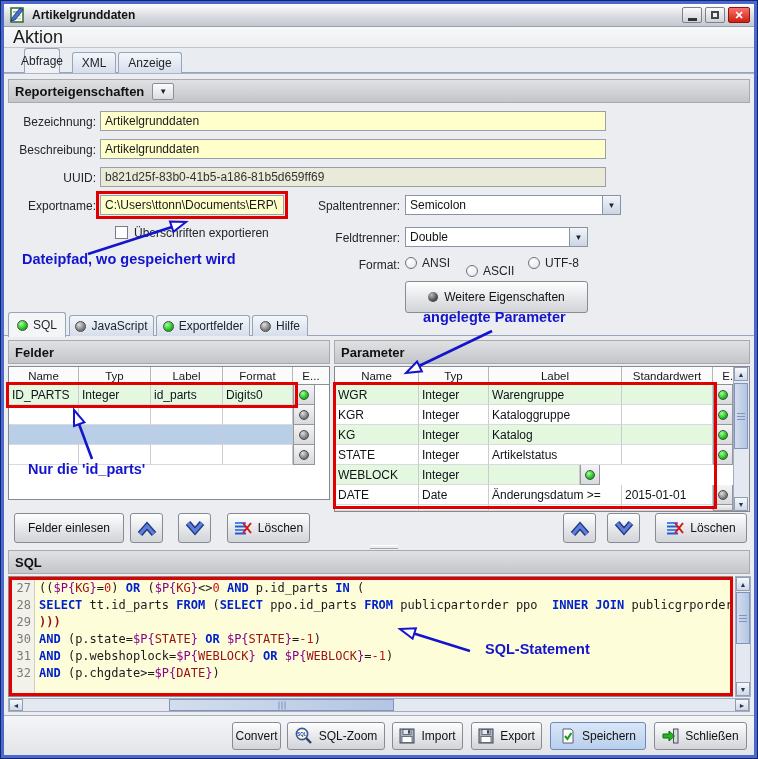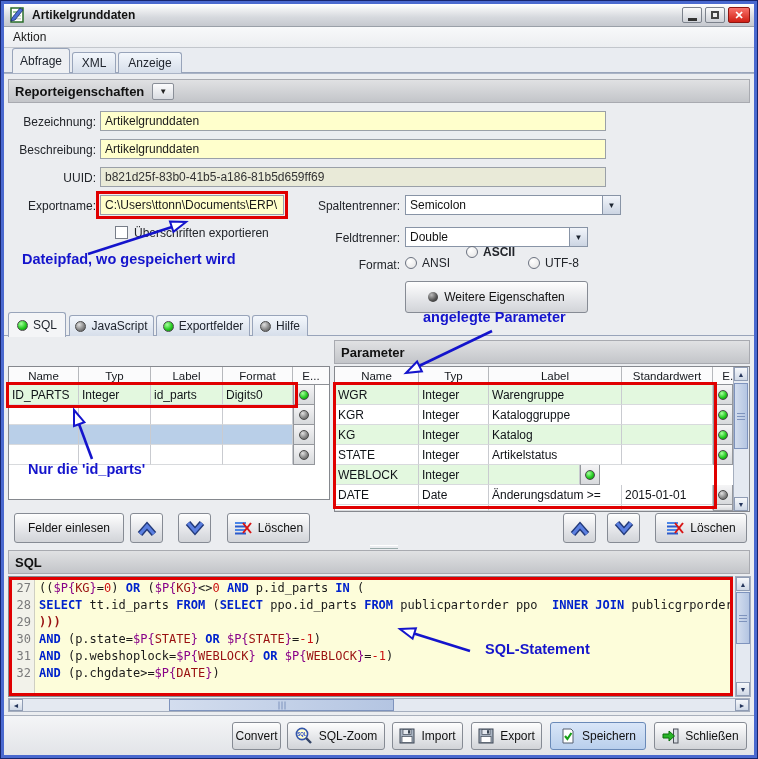--- a/index.html
+++ b/index.html
@@ -14,21 +14,21 @@
   .title-text{font-size:12px;font-weight:bold;color:#111;margin-left:6px;flex:1;}
   .winbtn{width:20px;height:16px;border:1px solid #7c828c;border-radius:2px;
     background:linear-gradient(#fafafa,#cfd2d8);margin-left:3px;display:flex;align-items:center;justify-content:center;}
   .winbtn.close{background:linear-gradient(#f9726a,#d01f14);border-color:#8d1510;color:#fff;
     font-weight:bold;font-size:11px;width:22px;}
   .minbar{width:9px;height:3px;background:#333;margin-top:8px;}
   .restsq{width:8px;height:8px;border:2px solid #444;background:#eee;}
   
   .menubar{left:4px;top:27px;width:750px;height:21px;background:linear-gradient(#f8f9fa,#eceef1);
     border-bottom:1px solid #c2c6cc;display:flex;align-items:center;}
-  .menu-item{font-size:12px;color:#1a1a1a;padding:0 9px;}
+  .menu-item{font-size:18px;color:#1a1a1a;padding:0 9px;}
   
   .tabstrip{left:4px;top:48px;width:750px;height:25px;background:#e9ecf1;border-bottom:1px solid #98a4ba;}
   .mtab{position:absolute;border:1px solid #98a4ba;border-bottom:none;border-radius:3px 3px 0 0;
     font-size:12px;color:#20252e;display:flex;align-items:center;justify-content:center;
     background:linear-gradient(#f3f7fc,#d6deea);}
   .mtab.sel{background:#eef0f3;height:25px;top:0;z-index:3;font-weight:normal;}
   
   .content{left:4px;top:73px;width:750px;height:642px;background:#ebedf0;border-top:1px solid #aab4c6;}
   .secbar{background:linear-gradient(#e0e1e3,#c3c5c9);border:1px solid #a8aab0;display:flex;
     align-items:center;font-size:13px;font-weight:bold;color:#111;padding:0 6px;}
@@ -124,21 +124,21 @@
     <span class="winbtn close">
         <span>✕</span>
       </span>
   </div>
 
   <div class="abs menubar">
     <span class="menu-item">Aktion</span>
   </div>
 
   <div class="abs tabstrip">
-    <div class="mtab sel" style="left:8px;top:0;width:58px;height:25px;">Abfrage</div>
+    <div class="mtab sel" style="left:20px;top:0;width:36px;height:25px;">Abfrage</div>
     <div class="mtab" style="left:68px;top:4px;width:44px;height:21px;">XML</div>
     <div class="mtab" style="left:114px;top:4px;width:64px;height:21px;">Anzeige</div>
   </div>
 
   <div class="abs content"></div>
 
   <div class="abs secbar" style="left:8px;top:79px;width:742px;height:24px;">
     <span>Reporteigenschaften</span>
     <span class="togglebtn">
         <span>▼</span>
@@ -170,21 +170,21 @@
   <div class="combo" style="left:405px;top:227px;width:183px;">
     <span class="combo-text">Double</span>
     <span class="combo-btn">▼</span>
   </div>
 
   <div class="flabel" style="left:250px;top:258px;width:150px;">Format:</div>
   <div class="radio-item" style="left:405px;top:256px;">
     <span class="radio"></span>
     <span>ANSI</span>
   </div>
-  <div class="radio-item" style="left:466px;top:245px;font-weight:bold;">
+  <div class="radio-item" style="left:466px;top:264px;">
     <span class="radio"></span>
     <span>ASCII</span>
   </div>
   <div class="radio-item" style="left:528px;top:256px;">
     <span class="radio"></span>
     <span>UTF-8</span>
   </div>
 
   <div class="abs btn" style="left:405px;top:281px;width:183px;height:32px;">
     <span class="sphere"></span>
@@ -203,20 +203,23 @@
     <div class="stab" style="left:152px;top:7px;width:94px;height:21px;">
       <span class="dot dot-green"></span>
       <span>Exportfelder</span>
     </div>
     <div class="stab" style="left:248px;top:7px;width:56px;height:21px;">
       <span class="dot dot-gray"></span>
       <span>Hilfe</span>
     </div>
   </div>
 
+  <div class="abs secbar" style="left:8px;top:340px;width:322px;height:24px;">
+    <span>Felder</span>
+  </div>
   <div class="tablebox" style="left:8px;top:366px;width:322px;height:134px;">
     <div class="trow">
       <span class="th" style="width:70px;">Name</span>
       <span class="th" style="width:72px;">Typ</span>
       <span class="th" style="width:72px;">Label</span>
       <span class="th" style="width:70px;">Format</span>
       <span class="th" style="width:36px;border-right:none;">E...</span>
     </div>
     <div class="trow row-green">
       <span class="td" style="width:70px;">ID_PARTS</span>

